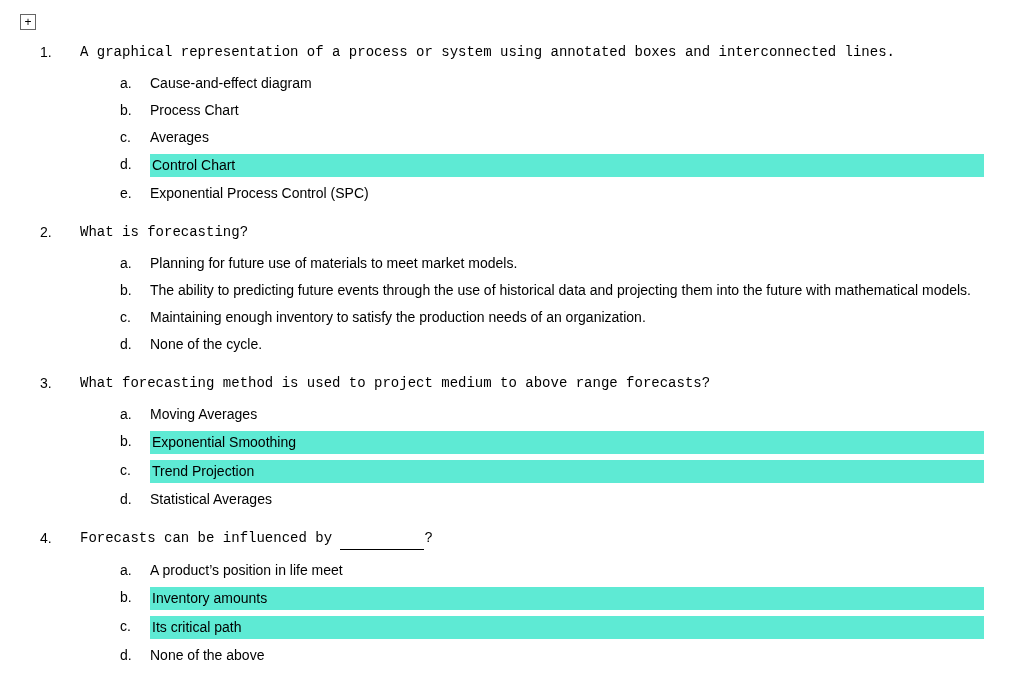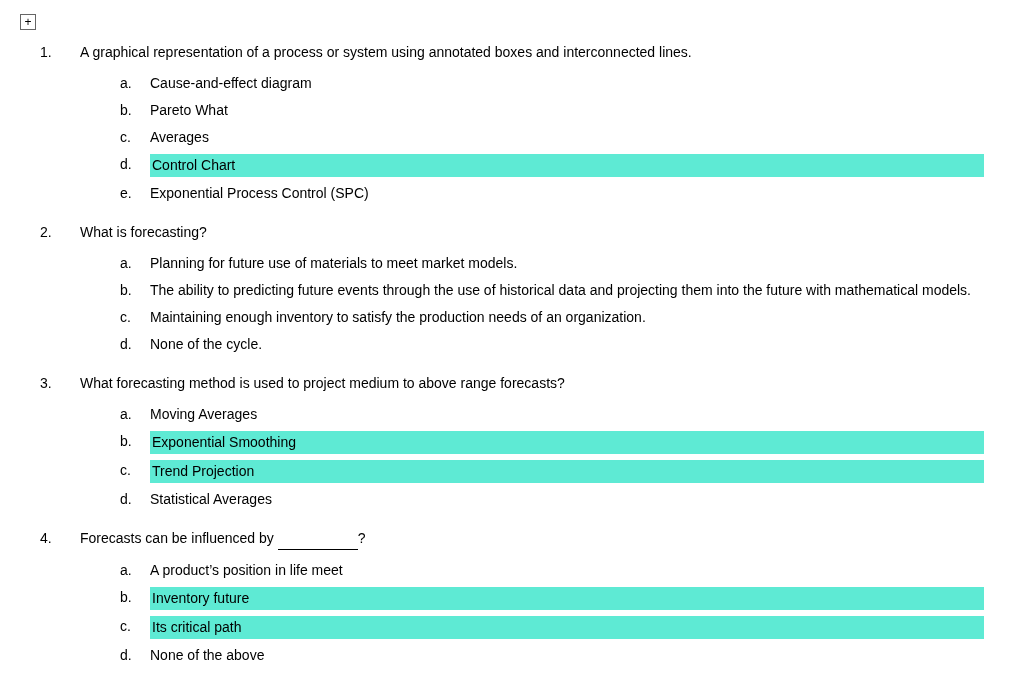--- a/index.html
+++ b/index.html
@@ -51,20 +51,21 @@
       line-height: 1.5;
     }
 
     .question-number {
       min-width: 40px;
       font-weight: normal;
     }
 
     .question-body {
       flex: 1;
+      font-family: Liberation Mono, monospace;
     }
 
     .answers-list {
       margin-left: 80px;
     }
 
     .answer-item {
       display: flex;
       align-items: flex-start;
       margin-bottom: 6px;
@@ -98,21 +99,21 @@
         <span class="question-number">1.</span>
         <span class="question-body">A graphical representation of a process or system using annotated boxes and interconnected lines.</span>
       </div>
       <div class="answers-list">
         <div class="answer-item">
           <span class="answer-letter">a.</span>
           <span class="answer-text">Cause-and-effect diagram</span>
         </div>
         <div class="answer-item">
           <span class="answer-letter">b.</span>
-          <span class="answer-text">Pareto What</span>
+          <span class="answer-text">Process Chart</span>
         </div>
         <div class="answer-item">
           <span class="answer-letter">c.</span>
           <span class="answer-text">Averages</span>
         </div>
         <div class="answer-item">
           <span class="answer-letter">d.</span>
           <span class="answer-text highlighted">Control Chart</span>
         </div>
         <div class="answer-item">
@@ -174,21 +175,21 @@
         <span class="question-number">4.</span>
         <span class="question-body">Forecasts can be influenced by <span style="display:inline-block;border-bottom:1px solid #000;min-width:80px;">&nbsp;&nbsp;&nbsp;&nbsp;&nbsp;&nbsp;&nbsp;&nbsp;&nbsp;&nbsp;</span>?</span>
       </div>
       <div class="answers-list">
         <div class="answer-item">
           <span class="answer-letter">a.</span>
           <span class="answer-text">A product’s position in life meet</span>
         </div>
         <div class="answer-item">
           <span class="answer-letter">b.</span>
-          <span class="answer-text highlighted">Inventory future</span>
+          <span class="answer-text highlighted">Inventory amounts</span>
         </div>
         <div class="answer-item">
           <span class="answer-letter">c.</span>
           <span class="answer-text highlighted">Its critical path</span>
         </div>
         <div class="answer-item">
           <span class="answer-letter">d.</span>
           <span class="answer-text">None of the above</span>
         </div>
       </div>

